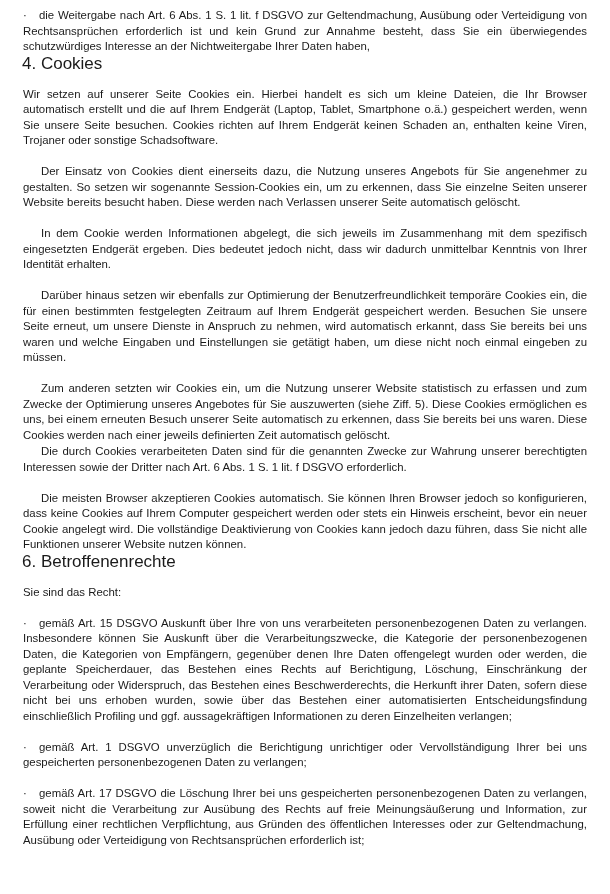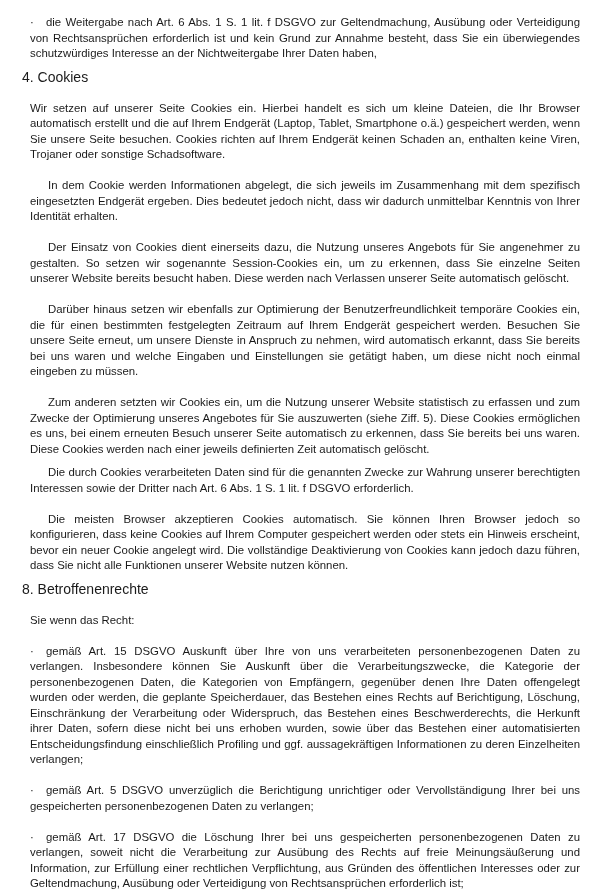--- a/index.html
+++ b/index.html
@@ -6,44 +6,44 @@
     body {
       width: 610px;
       height: 894px;
       overflow: hidden;
       font-family: "Liberation Sans", sans-serif;
       font-size: 11.4px;
       line-height: 15.5px;
       color: #1a1a1a;
     }
     .doc { position: relative; padding: 7px 22px 0 22px; }
-    p { margin: 8px; text-align: justify; }
+    p { margin: 1px; text-align: justify; }
     .gap { margin-top: 15.5px; }
     .gap2 { margin-top: 31px; }
     .indent { text-indent: 18px; }
     .bullet-mark { display: inline-block; width: 16px; text-indent: 0; }
-    .heading { font-weight: normal; margin: 0; font-size: 14px; }
+    .heading { font-weight: normal; margin: 0; font-size: 17px; }
   </style>
 </head>
 <body>
 
 <div class="doc">
 
   <p><span class="bullet-mark">·</span><span>die Weitergabe nach Art. 6 Abs. 1 S. 1 lit. f DSGVO zur Geltendmachung, Ausübung oder Verteidigung von Rechtsansprüchen erforderlich ist und kein Grund zur Annahme besteht, dass Sie ein überwiegendes schutzwürdiges Interesse an der Nichtweitergabe Ihrer Daten haben,</span></p>
 
   <h2 class="heading gap">4. Cookies</h2>
 
   <p class="gap">Wir setzen auf unserer Seite Cookies ein. Hierbei handelt es sich um kleine Dateien, die Ihr Browser automatisch erstellt und die auf Ihrem Endgerät (Laptop, Tablet, Smartphone o.ä.) gespeichert werden, wenn Sie unsere Seite besuchen. Cookies richten auf Ihrem Endgerät keinen Schaden an, enthalten keine Viren, Trojaner oder sonstige Schadsoftware.</p>
+  <p class="gap indent">Der Einsatz von Cookies dient einerseits dazu, die Nutzung unseres Angebots für Sie angenehmer zu gestalten. So setzen wir sogenannte Session-Cookies ein, um zu erkennen, dass Sie einzelne Seiten unserer Website bereits besucht haben. Diese werden nach Verlassen unserer Seite automatisch gelöscht.</p>
   <p class="gap indent">In dem Cookie werden Informationen abgelegt, die sich jeweils im Zusammenhang mit dem spezifisch eingesetzten Endgerät ergeben. Dies bedeutet jedoch nicht, dass wir dadurch unmittelbar Kenntnis von Ihrer Identität erhalten.</p>
-  <p class="gap indent">Der Einsatz von Cookies dient einerseits dazu, die Nutzung unseres Angebots für Sie angenehmer zu gestalten. So setzen wir sogenannte Session-Cookies ein, um zu erkennen, dass Sie einzelne Seiten unserer Website bereits besucht haben. Diese werden nach Verlassen unserer Seite automatisch gelöscht.</p>
   <p class="gap indent">Darüber hinaus setzen wir ebenfalls zur Optimierung der Benutzerfreundlichkeit temporäre Cookies ein, die für einen bestimmten festgelegten Zeitraum auf Ihrem Endgerät gespeichert werden. Besuchen Sie unsere Seite erneut, um unsere Dienste in Anspruch zu nehmen, wird automatisch erkannt, dass Sie bereits bei uns waren und welche Eingaben und Einstellungen sie getätigt haben, um diese nicht noch einmal eingeben zu müssen.</p>
   <p class="gap indent">Zum anderen setzten wir Cookies ein, um die Nutzung unserer Website statistisch zu erfassen und zum Zwecke der Optimierung unseres Angebotes für Sie auszuwerten (siehe Ziff. 5). Diese Cookies ermöglichen es uns, bei einem erneuten Besuch unserer Seite automatisch zu erkennen, dass Sie bereits bei uns waren. Diese Cookies werden nach einer jeweils definierten Zeit automatisch gelöscht.</p>
   <p class="indent">Die durch Cookies verarbeiteten Daten sind für die genannten Zwecke zur Wahrung unserer berechtigten Interessen sowie der Dritter nach Art. 6 Abs. 1 S. 1 lit. f DSGVO erforderlich.</p>
   <p class="gap indent">Die meisten Browser akzeptieren Cookies automatisch. Sie können Ihren Browser jedoch so konfigurieren, dass keine Cookies auf Ihrem Computer gespeichert werden oder stets ein Hinweis erscheint, bevor ein neuer Cookie angelegt wird. Die vollständige Deaktivierung von Cookies kann jedoch dazu führen, dass Sie nicht alle Funktionen unserer Website nutzen können.</p>
 
-  <h2 class="heading gap2">8. Betroffenenrechte</h2>
-  <p class="gap">Sie wenn das Recht:</p>
+  <h2 class="heading gap2">6. Betroffenenrechte</h2>
+  <p class="gap">Sie sind das Recht:</p>
 
   <p class="gap"><span class="bullet-mark">·</span><span>gemäß Art. 15 DSGVO Auskunft über Ihre von uns verarbeiteten personenbezogenen Daten zu verlangen. Insbesondere können Sie Auskunft über die Verarbeitungszwecke, die Kategorie der personenbezogenen Daten, die Kategorien von Empfängern, gegenüber denen Ihre Daten offengelegt wurden oder werden, die geplante Speicherdauer, das Bestehen eines Rechts auf Berichtigung, Löschung, Einschränkung der Verarbeitung oder Widerspruch, das Bestehen eines Beschwerderechts, die Herkunft ihrer Daten, sofern diese nicht bei uns erhoben wurden, sowie über das Bestehen einer automatisierten Entscheidungsfindung einschließlich Profiling und ggf. aussagekräftigen Informationen zu deren Einzelheiten verlangen;</span></p>
-  <p class="gap"><span class="bullet-mark">·</span><span>gemäß Art. 5 DSGVO unverzüglich die Berichtigung unrichtiger oder Vervollständigung Ihrer bei uns gespeicherten personenbezogenen Daten zu verlangen;</span></p>
+  <p class="gap"><span class="bullet-mark">·</span><span>gemäß Art. 1 DSGVO unverzüglich die Berichtigung unrichtiger oder Vervollständigung Ihrer bei uns gespeicherten personenbezogenen Daten zu verlangen;</span></p>
   <p class="gap"><span class="bullet-mark">·</span><span>gemäß Art. 17 DSGVO die Löschung Ihrer bei uns gespeicherten personenbezogenen Daten zu verlangen, soweit nicht die Verarbeitung zur Ausübung des Rechts auf freie Meinungsäußerung und Information, zur Erfüllung einer rechtlichen Verpflichtung, aus Gründen des öffentlichen Interesses oder zur Geltendmachung, Ausübung oder Verteidigung von Rechtsansprüchen erforderlich ist;</span></p>
 
 </div>
 
 </body></html>

